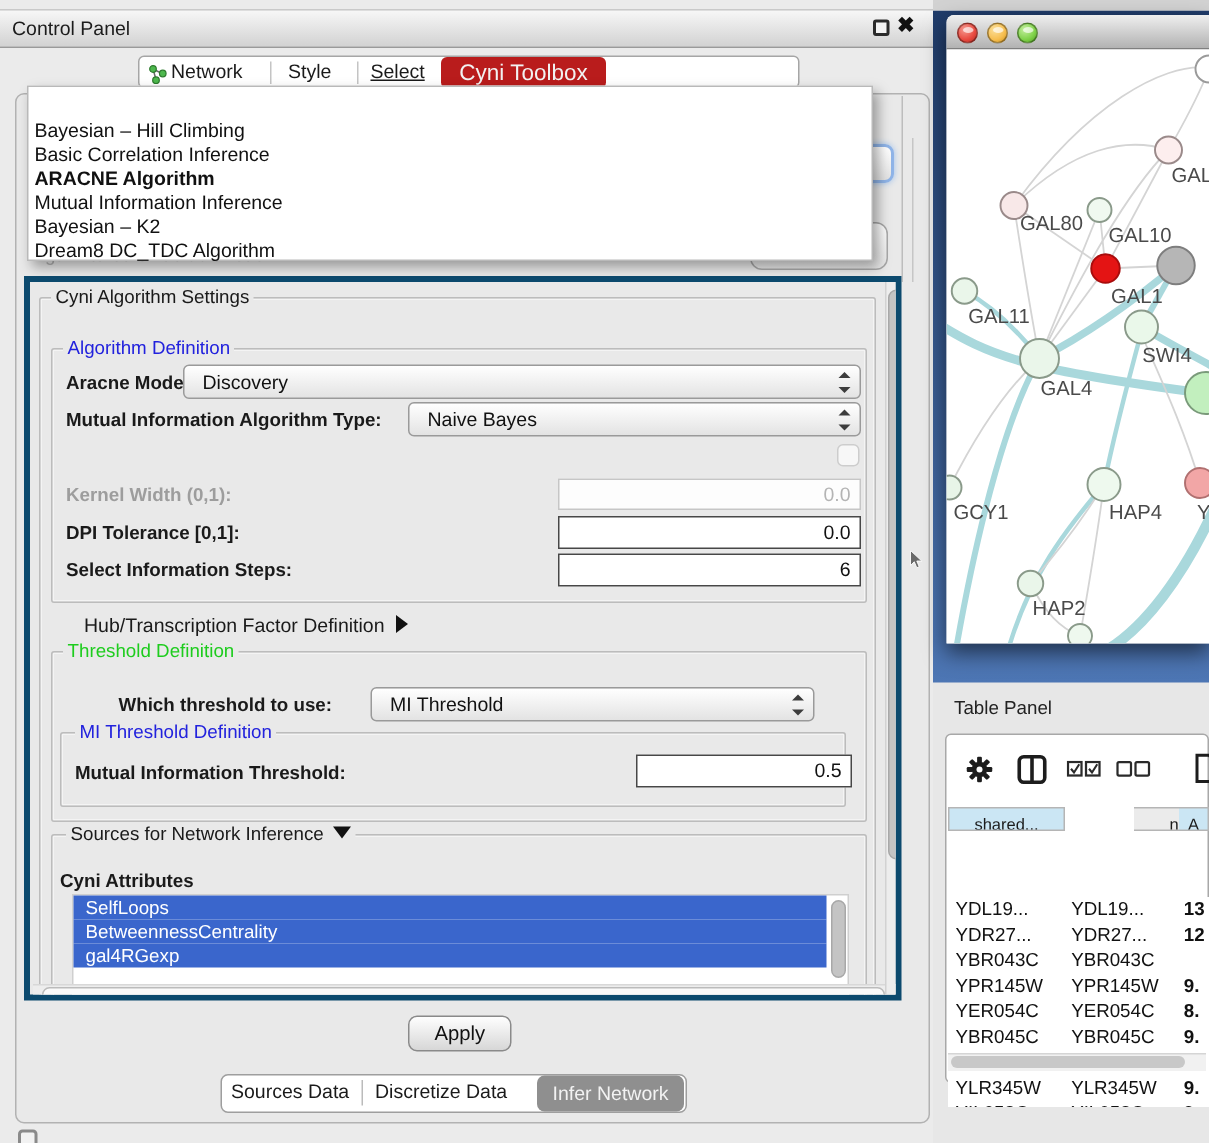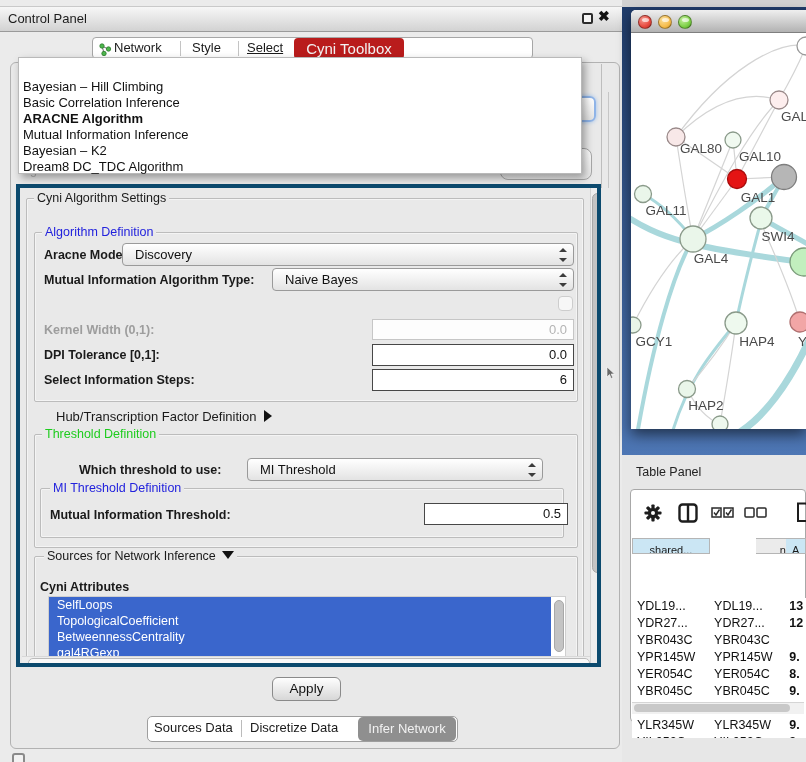--- a/index.html
+++ b/index.html
@@ -189,21 +189,20 @@
     <div class="abs group" style="left:20px;top:300px;width:524px;height:50px;"></div>
     <div class="abs group-label blue" style="left:30px;top:293px;">MI Threshold Definition</div>
     <div class="abs flabel" style="left:30px;top:320px;">Mutual Information Threshold:</div>
     <div class="abs field" style="left:404px;top:315px;width:144px;height:22px;line-height:20px;">0.5</div>
 
     <div class="abs group" style="left:14px;top:368px;width:544px;height:130px;"></div>
     <div class="abs group-label" style="left:24px;top:361px;"><span>Sources for Network Inference</span><span class="arrow-down"></span></div>
     <div class="abs flabel" style="left:20px;top:392px;">Cyni Attributes</div>
     <div class="abs attr-list" style="left:28px;top:408px;width:518px;height:70px;" id="attr-list">
         <div class="attr-item">SelfLoops</div>
-        <div class="attr-item">TopologicalCoefficient</div>
         <div class="attr-item">BetweennessCentrality</div>
         <div class="attr-item">gal4RGexp</div>
       </div>
     <div class="abs vscroll-thumb" style="left:534px;top:412px;width:10px;height:52px;"></div>
 
     <div class="abs" style="left:2px;top:468px;width:581px;height:14px;background:#ededed;border-top:1px solid #d8d8d8;"></div>
     <div class="abs hscroll-thumb" style="left:8px;top:470px;width:562px;height:10px;"></div>
 
     <div class="abs vscroll-track" style="left:570px;top:0;width:15px;height:483px;"></div>
     <div class="abs vscroll-thumb" style="left:572px;top:5px;width:11px;height:380px;"></div>

